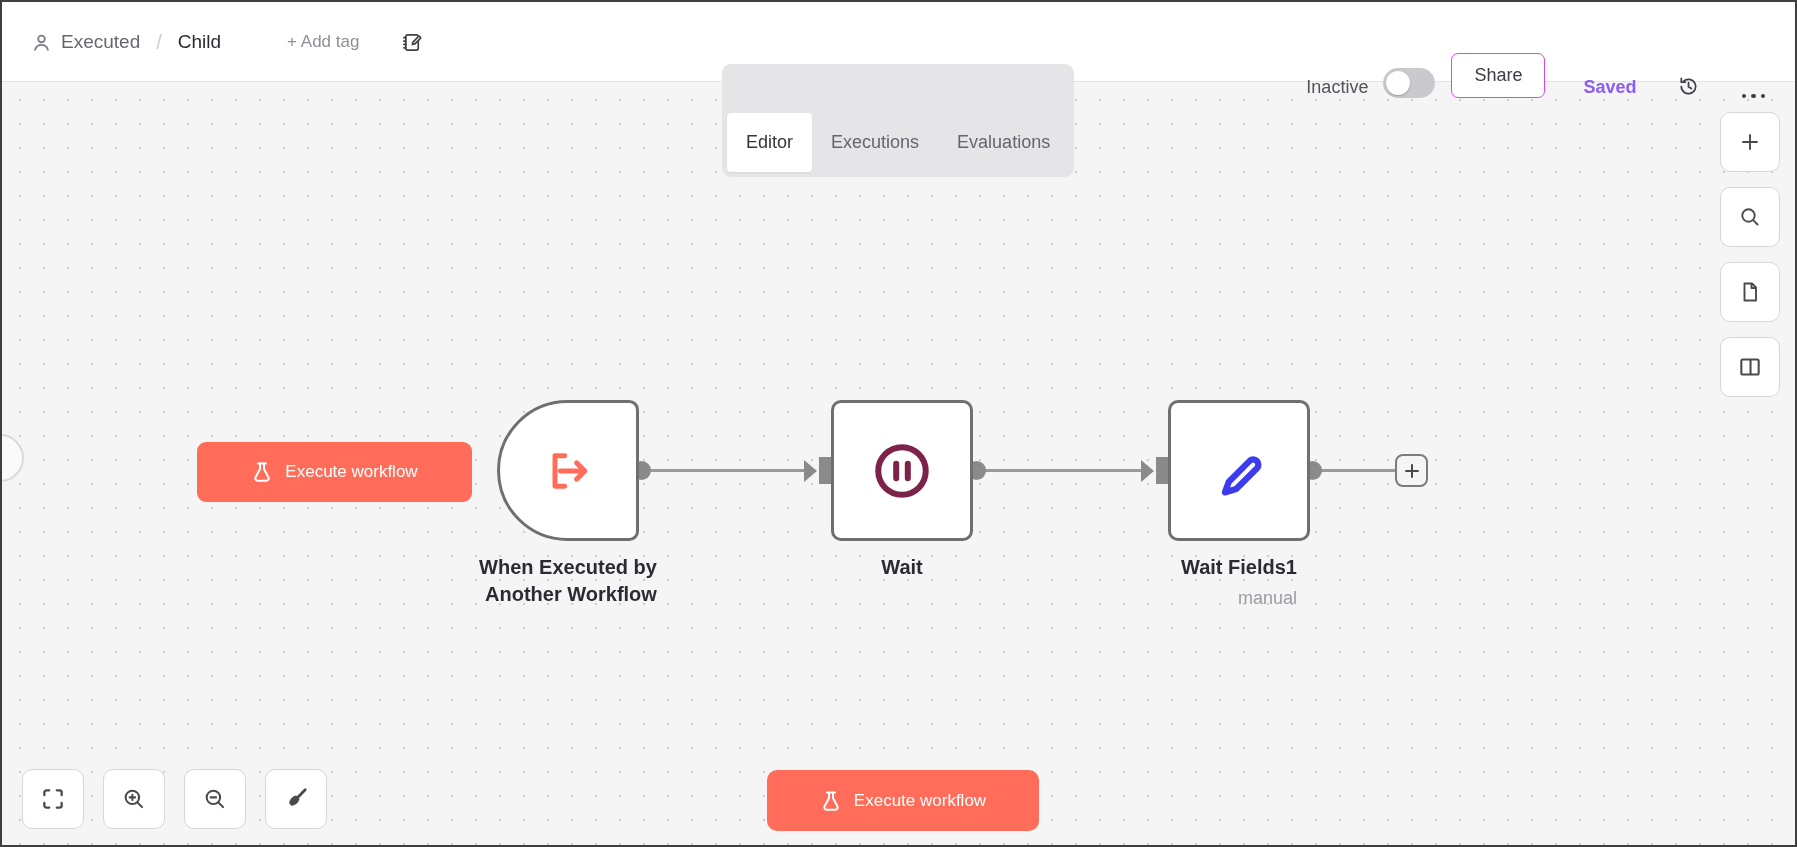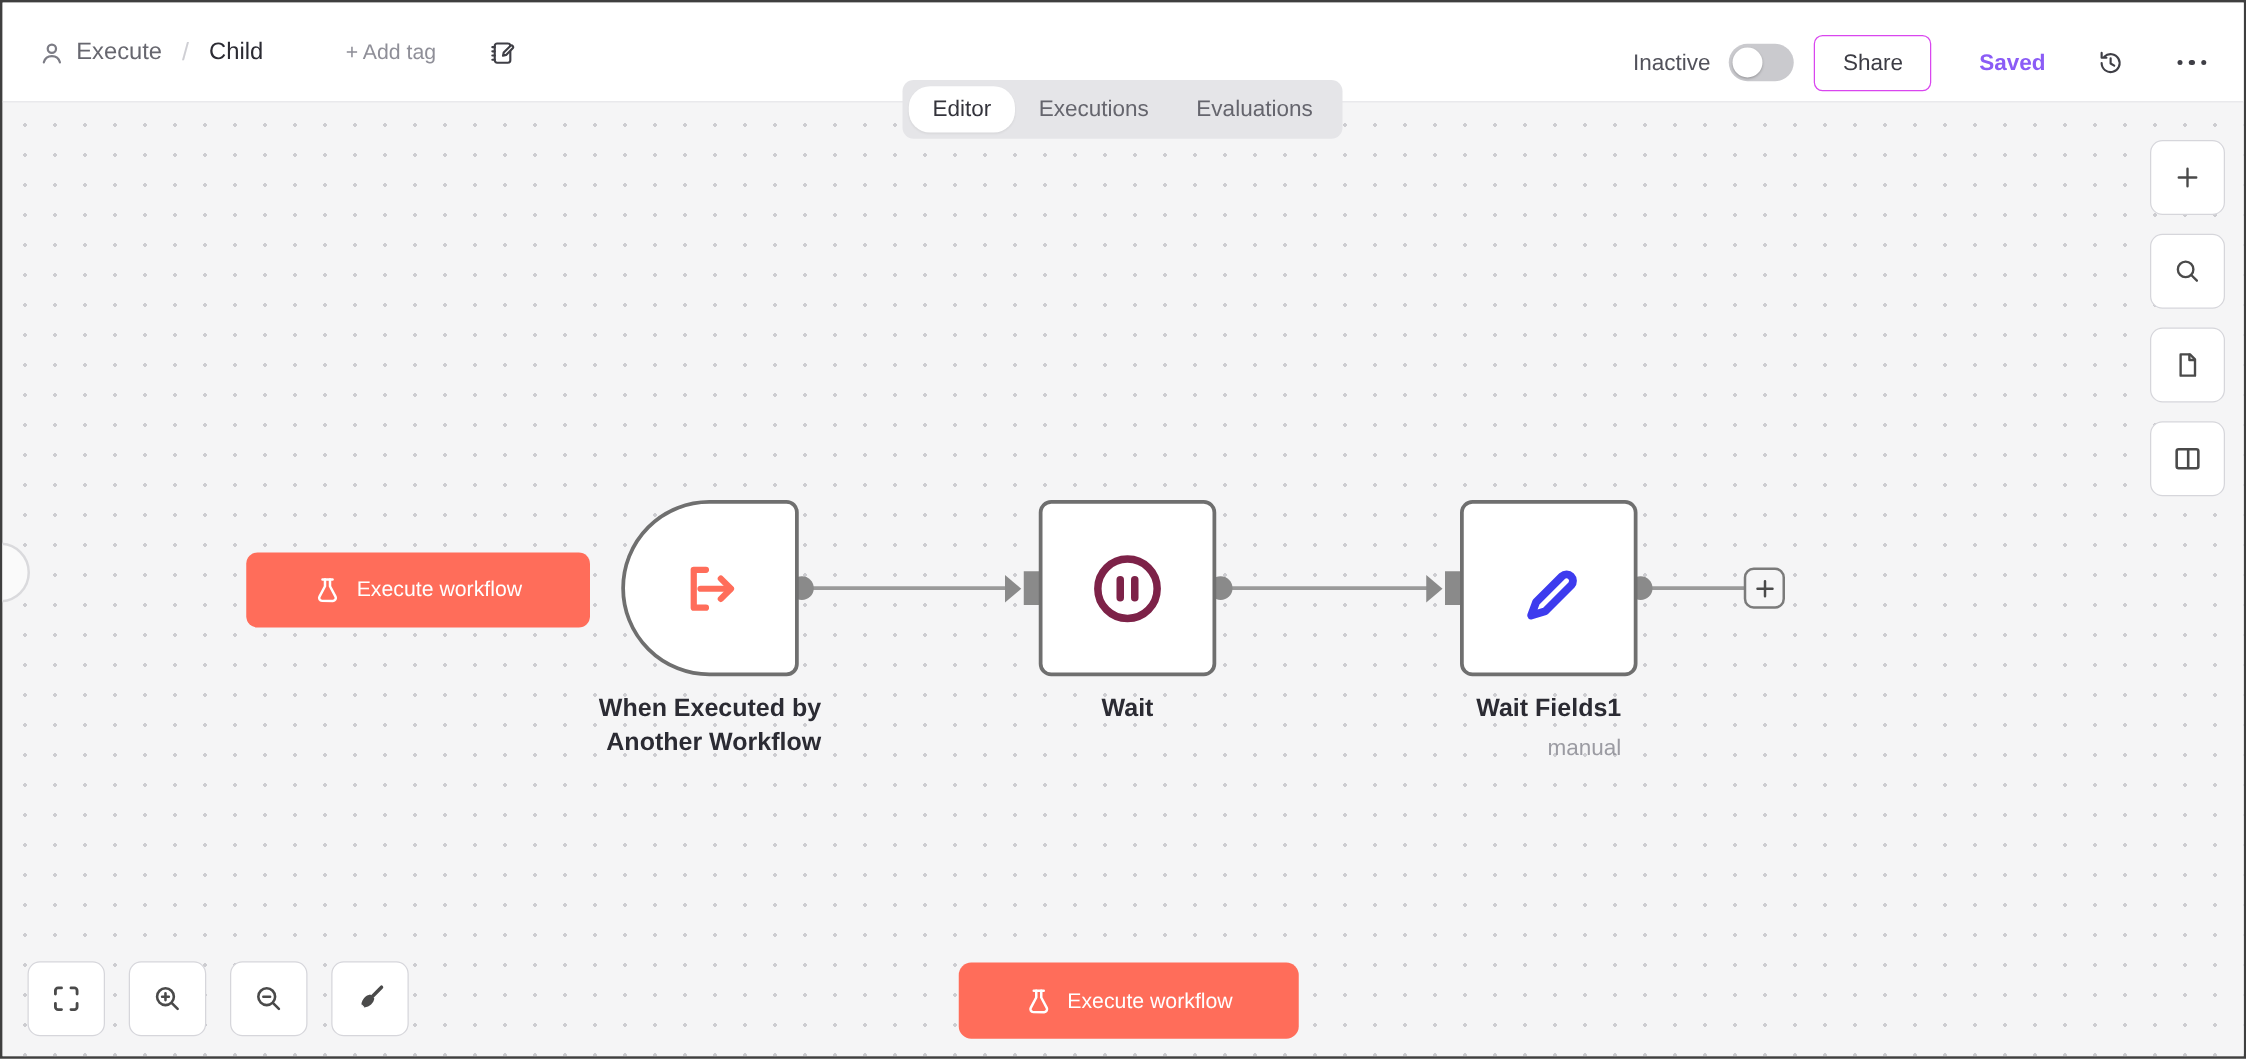--- a/index.html
+++ b/index.html
@@ -8,33 +8,33 @@
 
   
   .header { position:absolute; left:0; top:0; right:0; height:80px; background:#fff; border-bottom:1px solid #e2e2e6; z-index:5; }
   .crumbs { position:absolute; left:30px; top:0; height:80px; display:flex; align-items:center; }
   .crumb-project { font-size:19px; color:#67676f; margin-left:10px; }
   .crumb-sep { font-size:20px; color:#cfcfd4; margin:0 16px; }
   .crumb-title { font-size:19px; color:#2b2b33;text-align:center; }
   .add-tag { font-size:17px; color:#8f8f98; margin-left:66px; cursor:pointer; }
   .journal-btn { margin-left:42px; display:flex; align-items:center; cursor:pointer; }
 
-  .header-right { position:absolute; right:30px; top:0; height:96px; display:flex; align-items:center; }
+  .header-right { position:absolute; right:30px; top:0; height:96px; display:flex; align-items:flex-end; }
   .inactive-label { font-size:18px; color:#52525b; }
   .toggle { width:52px; height:30px; border-radius:15px; background:#cacace; margin-left:15px; position:relative; cursor:pointer; }
   .toggle .knob { position:absolute; left:3px; top:3px; width:24px; height:24px; border-radius:50%; background:#fff; box-shadow:0 1px 2px rgba(0,0,0,.25); }
   .share-btn { margin-left:16px; padding:11px 22px; border:1px solid #d946ef; border-radius:7px; background:#fff; font-size:18px; color:#3c3c44; cursor:pointer; font-family:inherit; }
   .saved-label { margin-left:38px; font-size:18px; color:#8b5cf6;font-weight:bold; }
   .history-btn { margin-left:40px; display:flex; cursor:pointer; }
   .menu-dots { margin-left:42px; display:flex; gap:5px; cursor:pointer; }
   .menu-dots i { width:4.5px; height:4.5px; border-radius:50%; background:#3f3f46; }
 
   
   .tabs { position:absolute; left:720px; top:62px; z-index:6; background:#e5e5e8; border-radius:9px; padding:5px; display:flex; align-items:center; }
-  .tab { font-size:18px; color:#65656d; padding:8px 19px; border-radius:17px; cursor:pointer; white-space:nowrap; }
+  .tab { font-size:18px; color:#65656d; padding:19px 19px; border-radius:4px; cursor:pointer; white-space:nowrap;margin-top:44px; }
   .tab.active { background:#fff; color:#34343c; box-shadow:0 1px 2px rgba(0,0,0,.07); }
 
   
   .canvas { position:absolute; left:0; top:80px; right:0; bottom:0; background-color:#f5f5f6;
     background-image:radial-gradient(circle,#cdcdd1 1.3px,transparent 1.6px);
     background-size:24px 24px; background-position:6px 6px; }
   .canvas > * { position:absolute; }
 
   .collapse-handle { left:-26px; top:352px; width:48px; height:48px; border-radius:50%; border:2px solid #dadadd; background:#fafafa; cursor:pointer; }
 
@@ -84,21 +84,21 @@
 <div class="screen">
 
   <div class="header">
     <div class="crumbs">
       <span>
         <svg width="19" height="19" viewBox="0 0 16 16" fill="none" stroke="#7c7c85" stroke-width="1.5" stroke-linecap="round">
           <circle cx="8" cy="5" r="2.8"></circle>
             <path d="M2.6 14.2 a5.6 5.6 0 0 1 10.8 0"></path>
         </svg>
       </span>
-      <span class="crumb-project">Execute</span>
+      <span class="crumb-project">Executed</span>
       <span class="crumb-sep">/</span>
       <span class="crumb-title">Child</span>
       <span class="add-tag">+ Add tag</span>
       <span class="journal-btn">
         <svg width="23" height="23" viewBox="0 0 24 24" fill="none" stroke="#3f3f46" stroke-width="1.8" stroke-linecap="round" stroke-linejoin="round">
           <rect x="5" y="4" width="13" height="16" rx="2"></rect>
           <path d="M3 7h2 M3 10.5h2 M3 14h2 M3 17.5h2"></path>
           <path d="M12.5 11.5 l5.5-5.5 a1.4 1.4 0 0 1 2 2 l-5.5 5.5 -2.6 .6 z" fill="#fff"></path>
         </svg>
       </span>

